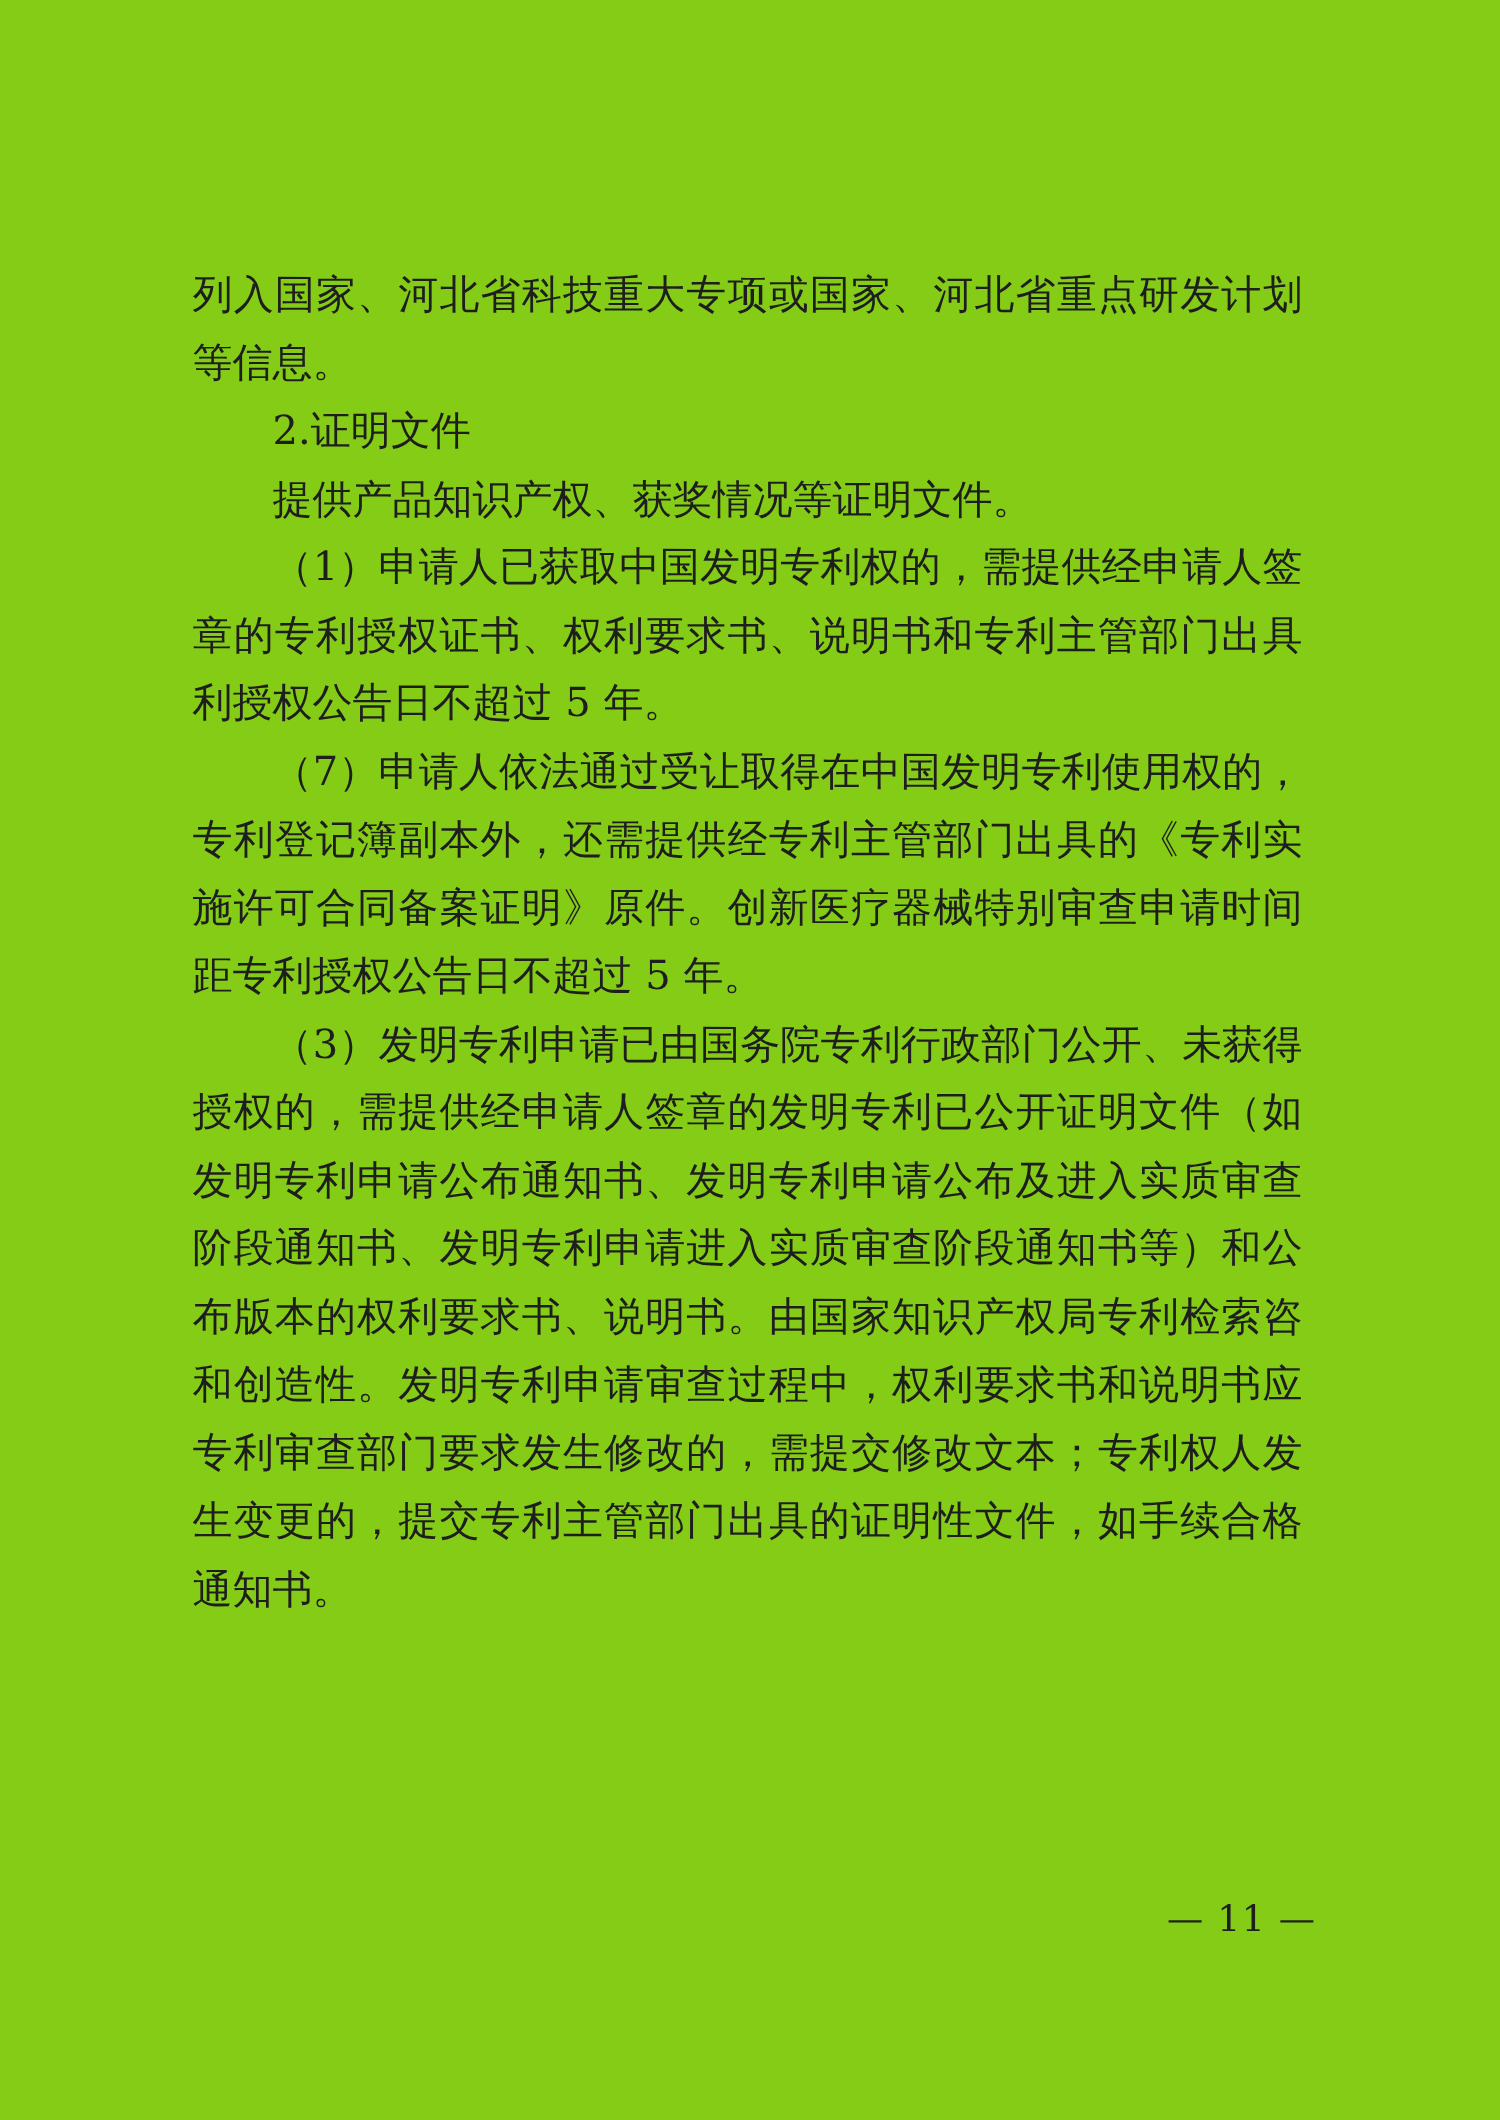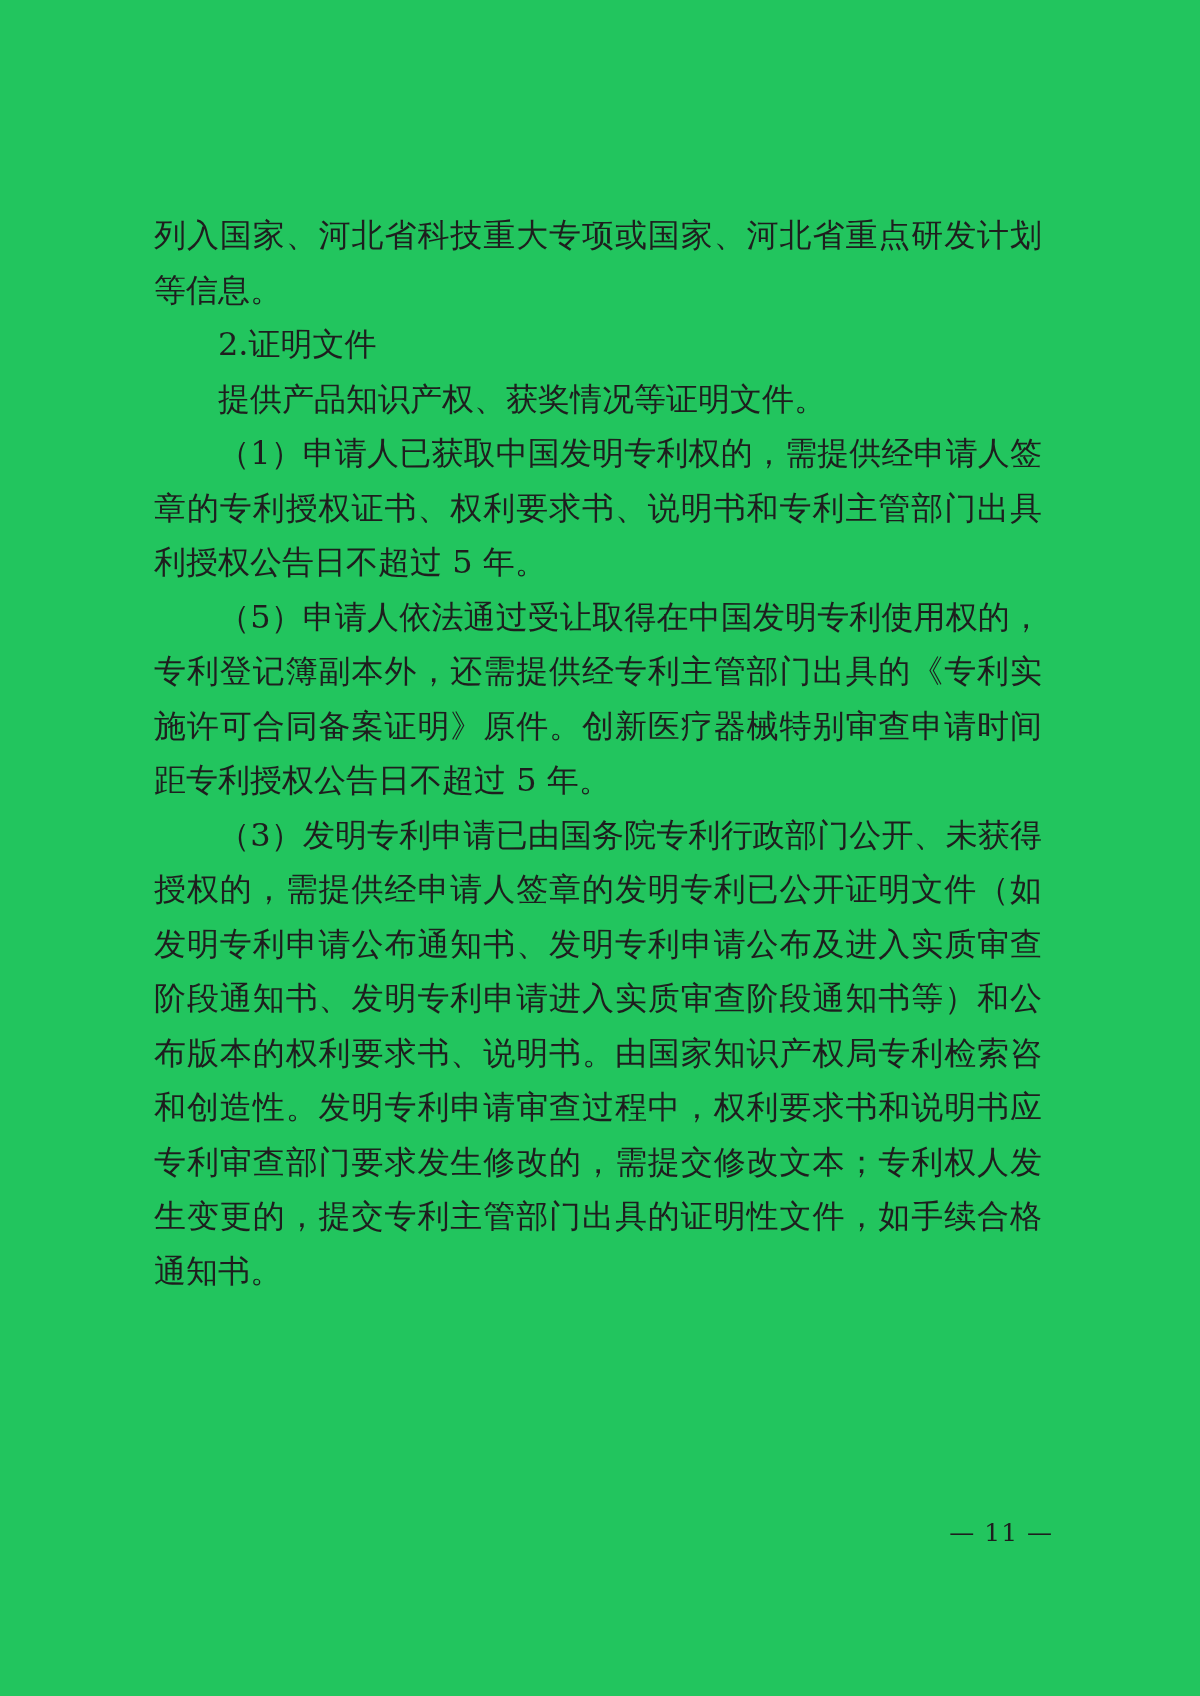--- a/index.html
+++ b/index.html
@@ -32,39 +32,39 @@
     text-align:center;
     text-align-last:left;
   }
   .line.indent{
     text-indent:64px;
   }
   .footer{
     position:absolute;
     top:1518px;
     right:147px;
-    font-size:25px;
+    font-size:29px;
     line-height:1.2;
     letter-spacing:1px;
     white-space:nowrap;
   }
 </style>
 </head>
 <body>
 
-<div class="page" style="background: #22c55e; color: rgb(30, 30, 30);">
+<div class="page" style="background: #84cc16; color: rgb(30, 30, 30);">
   <div class="text-block" id="lines">
       <div class="line fill">列入国家、河北省科技重大专项或国家、河北省重点研发计划</div>
       <div class="line end">等信息。</div>
       <div class="line end indent">2.证明文件</div>
       <div class="line end indent">提供产品知识产权、获奖情况等证明文件。</div>
       <div class="line fill indent">（1）申请人已获取中国发明专利权的，需提供经申请人签</div>
       <div class="line fill">章的专利授权证书、权利要求书、说明书和专利主管部门出具</div>
       <div class="line end">利授权公告日不超过 5 年。</div>
-      <div class="line fill indent">（5）申请人依法通过受让取得在中国发明专利使用权的，</div>
+      <div class="line fill indent">（7）申请人依法通过受让取得在中国发明专利使用权的，</div>
       <div class="line fill">专利登记簿副本外，还需提供经专利主管部门出具的《专利实</div>
       <div class="line fill">施许可合同备案证明》原件。创新医疗器械特别审查申请时间</div>
       <div class="line end">距专利授权公告日不超过 5 年。</div>
       <div class="line fill indent">（3）发明专利申请已由国务院专利行政部门公开、未获得</div>
       <div class="line fill">授权的，需提供经申请人签章的发明专利已公开证明文件（如</div>
       <div class="line fill">发明专利申请公布通知书、发明专利申请公布及进入实质审查</div>
       <div class="line fill">阶段通知书、发明专利申请进入实质审查阶段通知书等）和公</div>
       <div class="line fill">布版本的权利要求书、说明书。由国家知识产权局专利检索咨</div>
       <div class="line fill">和创造性。发明专利申请审查过程中，权利要求书和说明书应</div>
       <div class="line fill">专利审查部门要求发生修改的，需提交修改文本；专利权人发</div>

